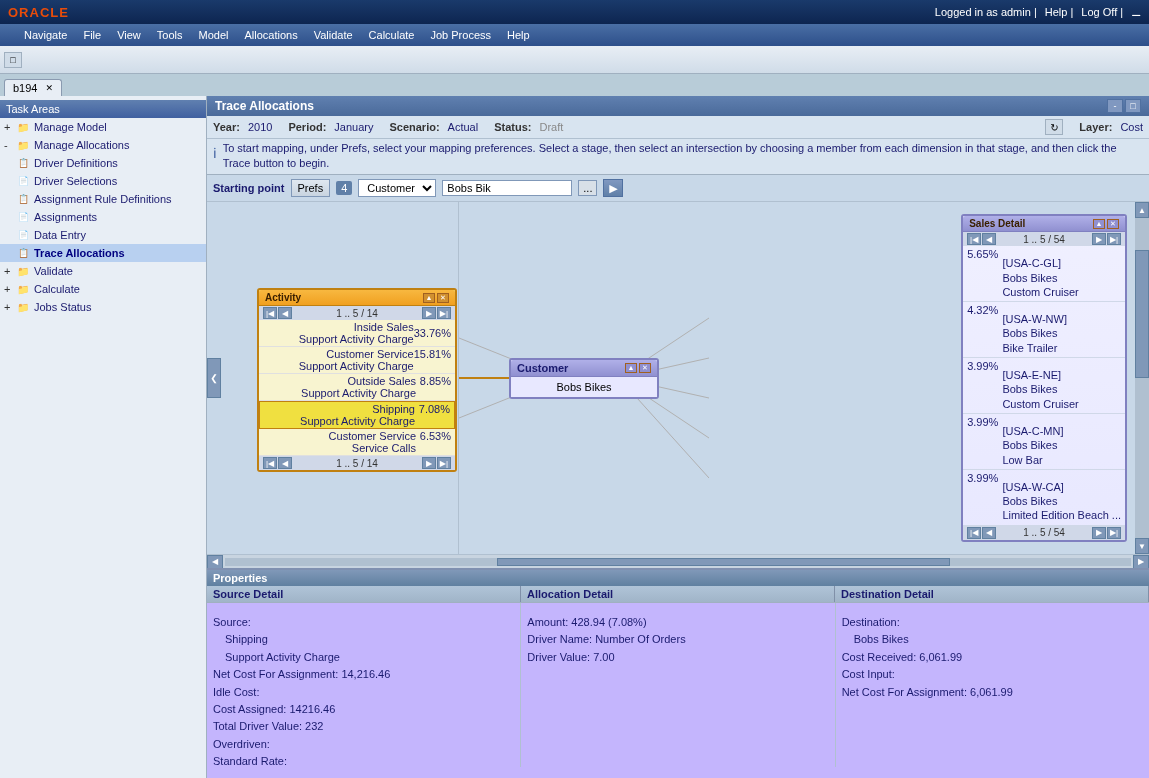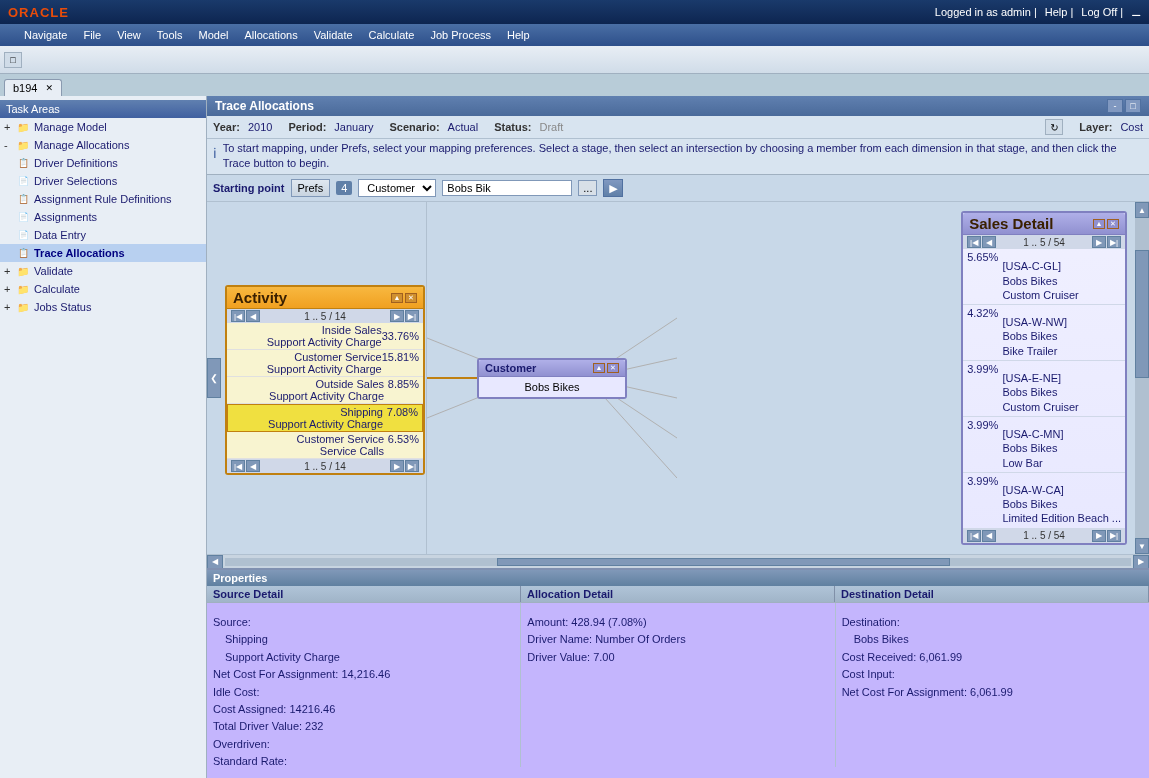--- a/index.html
+++ b/index.html
@@ -77,21 +77,21 @@
 
     
     #diagram-area { flex: 1; display: flex; overflow: hidden; position: relative; }
     #left-panel { flex: 0 0 220px; border-right: 2px solid #b0c0d0; overflow: hidden; position: relative; padding: 4px; }
     #center-panel { flex: 0 0 230px; display: flex; align-items: center; justify-content: center; position: relative; }
     #right-panel { flex: 1; overflow: hidden; position: relative; }
 
     
     .diagram-box { border: 2px solid #c08010; background: linear-gradient(to bottom, #f8e880, #f0d040); border-radius: 3px; }
     .diagram-box-header { background: linear-gradient(to bottom, #f8b840, #f0a020); padding: 2px 6px; display: flex; align-items: center; justify-content: space-between; border-bottom: 1px solid #c08010; border-radius: 2px 2px 0 0; }
-    .diagram-box-title { font-weight: bold; color: #3a2000; font-size: 15px; }
+    .diagram-box-title { font-weight: bold; color: #3a2000; font-size: 10px; }
     .box-controls { display: flex; gap: 2px; }
     .box-ctrl { width: 12px; height: 10px; background: #d09030; border: 1px solid #a06020; color: white; font-size: 7px; cursor: pointer; display: flex; align-items: center; justify-content: center; }
 
     .customer-box { border: 2px solid #8080c0; background: linear-gradient(to bottom, #e8e8ff, #d8d8f8); border-radius: 3px; }
     .customer-box-header { background: linear-gradient(to bottom, #b0b0e8, #9090d0); padding: 2px 6px; display: flex; align-items: center; justify-content: space-between; border-bottom: 1px solid #8080c0; border-radius: 2px 2px 0 0; }
     .customer-box-title { font-weight: bold; color: #1a1a6e; font-size: 11px; }
 
     .sales-box { border: 2px solid #8080c0; background: linear-gradient(to bottom, #f0f0ff, #e8e8ff); border-radius: 3px; }
     .sales-box-header { background: linear-gradient(to bottom, #b0b0e8, #9090d0); padding: 2px 6px; display: flex; align-items: center; justify-content: space-between; border-bottom: 1px solid #8080c0; border-radius: 2px 2px 0 0; }
 
@@ -284,21 +284,21 @@
       <button class="dots-btn">...</button>
       <button class="arrow-btn">▶</button>
     </div>
 
     <div id="workspace">
 
       <div id="diagram-area" style="flex:1;display:flex;position:relative;overflow:hidden;min-height:0;">
 
         <button id="left-nav-btn" style="position:absolute;left:0;top:50%;transform:translateY(-50%);width:14px;height:40px;background:#8098b8;border:1px solid #6080a0;color:white;font-size:9px;z-index:10;cursor:pointer;">❮</button>
 
-        <div id="left-panel" style="flex:0 0 220px;padding:8px 4px 4px 18px;border-right:1px solid #b0c0d0;display:flex;flex-direction:column;justify-content:center;">
+        <div id="left-panel" style="flex:0 0 220px;padding:8px 4px 4px 18px;border-right:1px solid #b0c0d0;display:flex;flex-direction:column;justify-content:center;margin-left:32px;">
           <div class="diagram-box" style="width:200px;">
             <div class="diagram-box-header">
               <span class="diagram-box-title">Activity</span>
               <div class="box-controls">
                 <span class="box-ctrl">▲</span>
                 <span class="box-ctrl">✕</span>
               </div>
             </div>
             <div class="nav-row">
               <div style="display:flex;gap:1px;">

